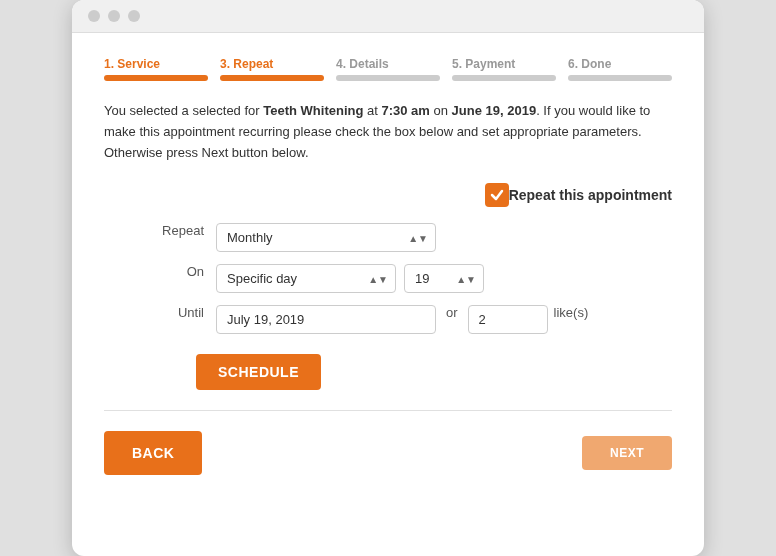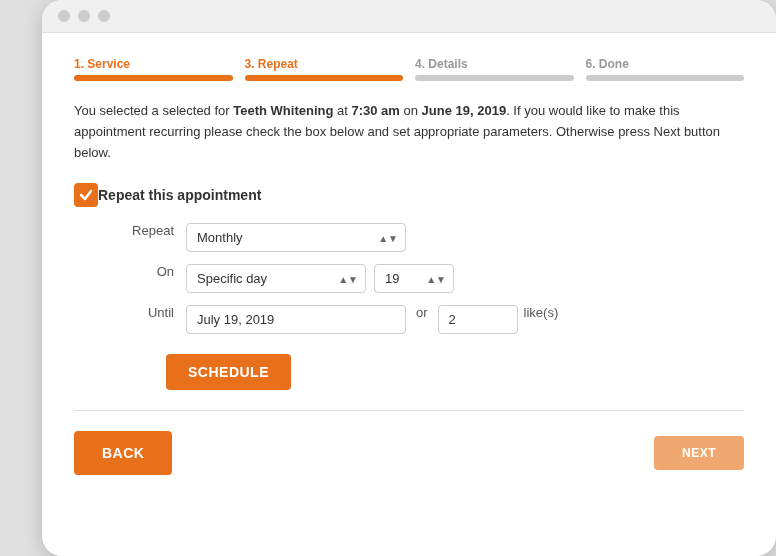--- a/index.html
+++ b/index.html
@@ -6,27 +6,26 @@
     body {
       background: #e0e0e0;
       display: flex;
       justify-content: center;
       align-items: center;
       min-height: 100vh;
       font-family: Arial, sans-serif;
       font-size: 14px;
     }
     .window {
-      width: 776px;
+      width: 632px;
       min-height: 556px;
       background: #ffffff;
-      border-radius: 20px;
+      border-radius: 12px;
       box-shadow: 0 4px 20px rgba(0,0,0,0.2);
       overflow: hidden;
-      margin-left: 42px;
     }
     .title-bar {
       background: #f0f0f0;
       padding: 10px 16px;
       display: flex;
       align-items: center;
       gap: 8px;
       border-bottom: 1px solid #ddd;
     }
     .title-bar-dot {
@@ -78,20 +77,21 @@
     }
     .info-text strong { font-weight: bold; }
     
     .repeat-section {
       margin-bottom: 20px;
     }
     .repeat-header {
       display: flex;
       align-items: center;
       margin-bottom: 16px;
+      justify-content: flex-end;
     }
     .checkbox-orange {
       width: 24px; height: 24px;
       background: #e8701a;
       border-radius: 4px;
       display: flex;
       align-items: center;
       justify-content: center;
       cursor: pointer;
       flex-shrink: 0;
@@ -244,20 +244,24 @@
       <div class="step">
         <span class="step-label">1. Service</span>
         <div class="step-bar"></div>
       </div>
       <div class="step">
         <span class="step-label">3. Repeat</span>
         <div class="step-bar"></div>
       </div>
       <div class="step">
         <span class="step-label inactive">4. Details</span>
+        <div class="step-bar inactive"></div>
+      </div>
+      <div class="step">
+        <span class="step-label inactive">5. Payment</span>
         <div class="step-bar inactive"></div>
       </div>
       <div class="step">
         <span class="step-label inactive">6. Done</span>
         <div class="step-bar inactive"></div>
       </div>
     </div>
 
     <p class="info-text">
       <span>You selected a selected for </span><strong>Teeth Whitening</strong><span> at </span><strong>7:30 am</strong><span> on </span><strong>June 19, 2019</strong><span>. If you would like to make this appointment recurring please check the box below and set appropriate parameters. Otherwise press Next button below.</span>

